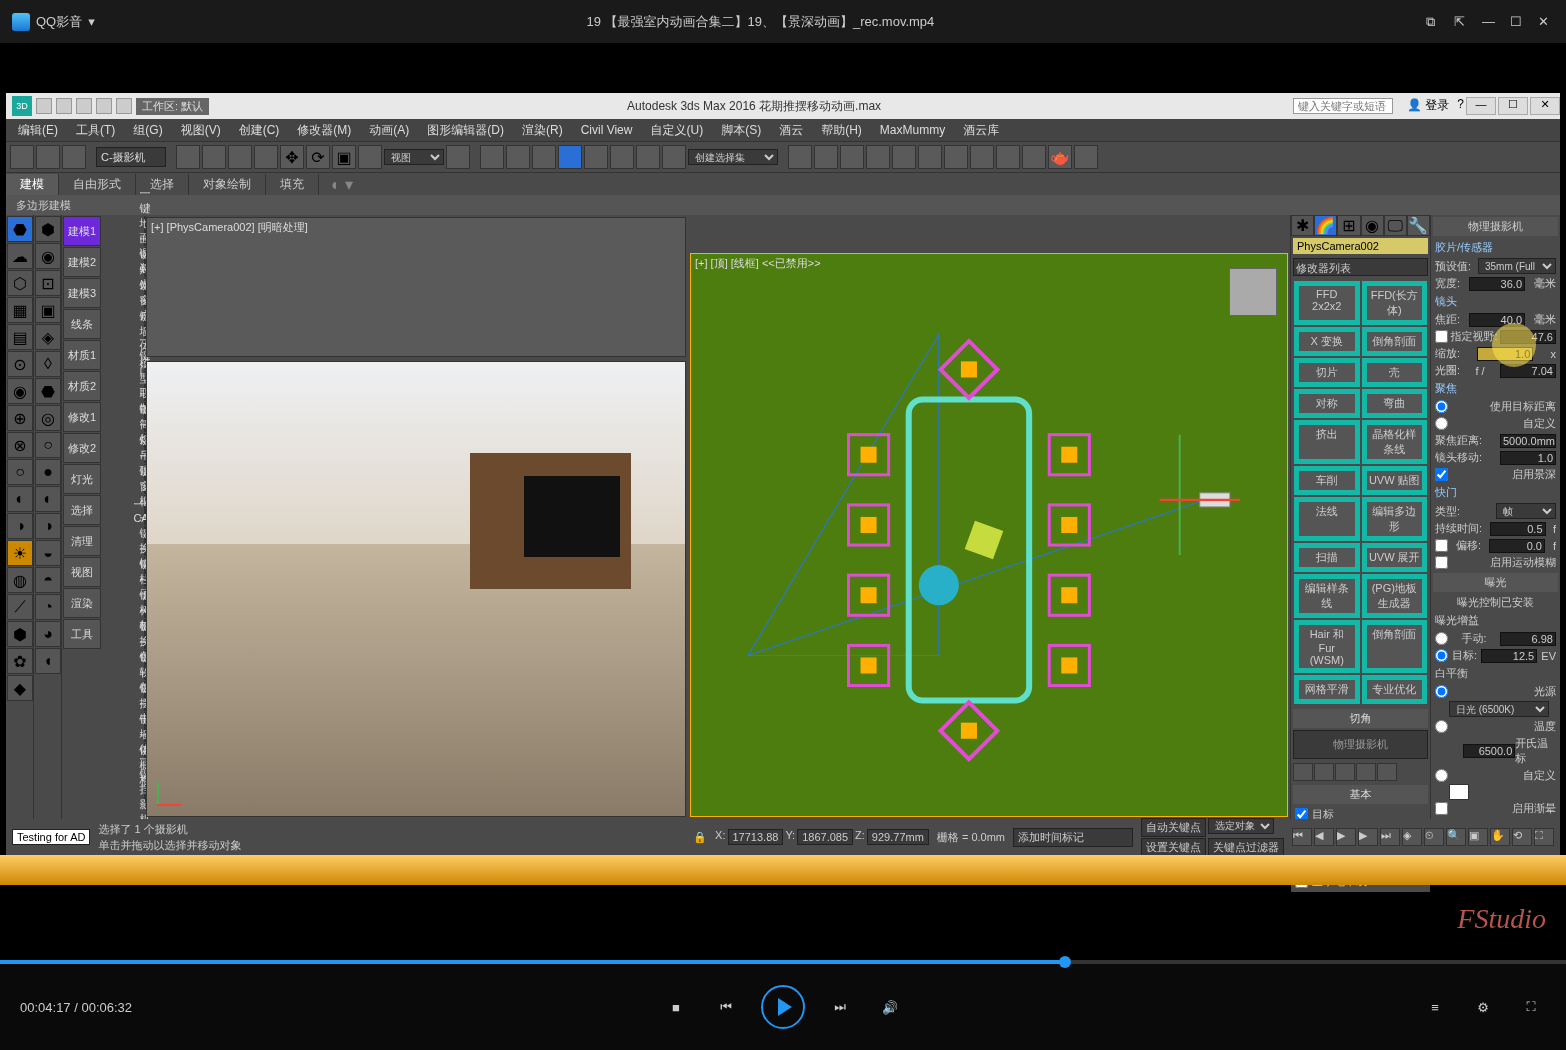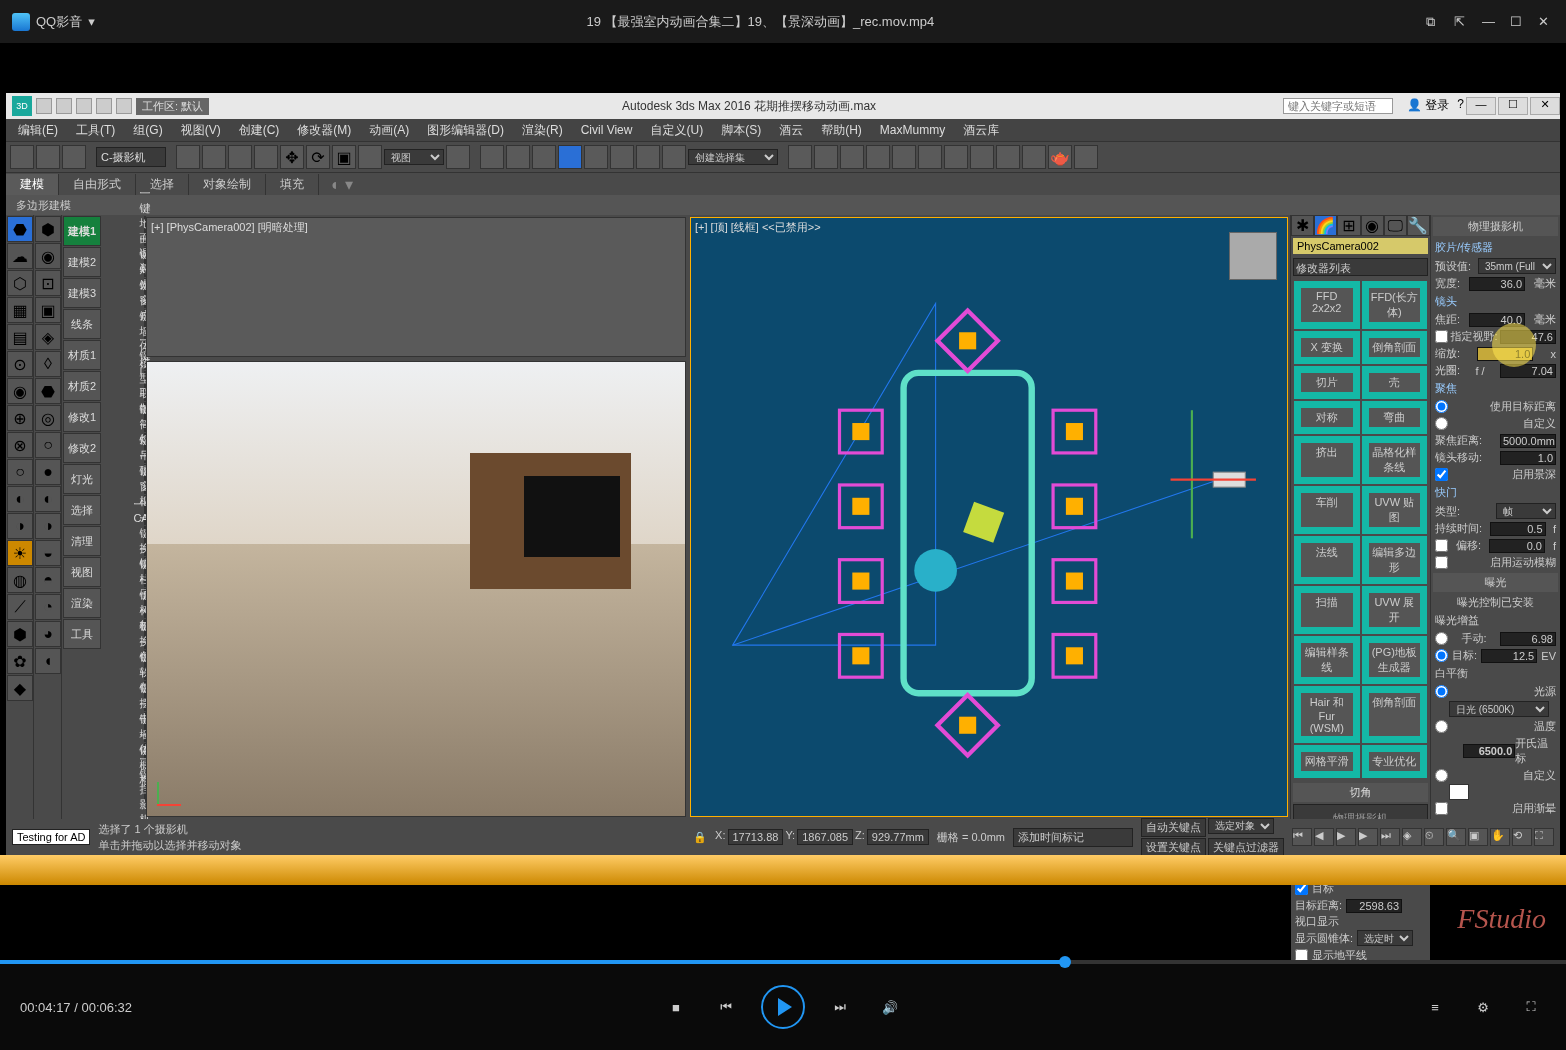--- a/index.html
+++ b/index.html
@@ -12,21 +12,21 @@
 
 .video-area { position:relative; width:100%; height:calc(100% - 28px - 90px); background:#000; }
 .app-outer { position:absolute; top:50px; left:6px; right:6px; height:770px; background:#5a5a5a; }
 
 
 .max-titlebar { height:26px; background:#e8e8e8; display:flex; align-items:center; font-size:12px; }
 .max-titlebar .qat { display:flex; gap:4px; padding:0 6px; align-items:center; }
 .max-titlebar .qat-icon { width:16px; height:16px; background:#ccc; border:1px solid #999; }
 .max-titlebar .ws-label { background:#666; color:#ddd; padding:1px 6px; font-size:11px; }
 .max-titlebar .title-center { flex:1; text-align:center; color:#333; font-size:12px; }
-.max-titlebar .search-box { width:110px; background:#fff; border:1px solid #999; font-size:11px; color:#999; padding:1px 4px; }
+.max-titlebar .search-box { width:100px; background:#fff; border:1px solid #999; font-size:11px; color:#999; padding:1px 4px; }
 .max-titlebar .win-btns { display:flex; gap:2px; margin-left:auto; }
 .max-titlebar .win-btn { width:30px; height:18px; background:#ddd; border:1px solid #aaa; text-align:center; font-size:11px; }
 
 .menubar { height:22px; background:#444; display:flex; align-items:center; padding:0 4px; gap:2px; }
 .menubar .mi { color:#ddd; font-size:12px; padding:2px 8px; cursor:pointer; }
 
 .toolbar-row { height:32px; background:#4a4a4a; display:flex; align-items:center; gap:2px; padding:0 4px; border-top:1px solid #333; border-bottom:1px solid #333; }
 .tb-btn { width:24px; height:24px; background:#5a5a5a; border:1px solid #333; display:flex; align-items:center; justify-content:center; }
 .tb-btn.blue { background:#2a6fd6; }
 .tb-sep { width:6px; }
@@ -37,30 +37,30 @@
 .rt-tab.active { background:#5a5a5a; color:#fff; }
 .ribbon-sub { height:20px; background:#555; display:flex; align-items:center; padding:0 10px; color:#ccc; font-size:11px; }
 
 .main-area { display:flex; height:calc(100% - 26px - 22px - 32px - 22px - 20px - 44px); background:#4a4a4a; }
 
 .left-toolbars { display:flex; }
 .ltb-col { width:28px; background:#4a4a4a; border-right:1px solid #333; }
 .ltb-btn { width:26px; height:26px; margin:1px; background:#555; border:1px solid #333; display:flex; align-items:center; justify-content:center; }
 .cat-col { width:40px; background:#4a4a4a; }
 .cat-btn { height:30px; font-size:11px; color:#ddd; background:#555; border:1px solid #333; margin:1px; display:flex; align-items:center; justify-content:center; }
-.cat-btn.active { background:#15803d;font-weight:bold; }
+.cat-btn.active { background:#6d28d9; }
 .tools-col { width:42px; background:#4a4a4a;padding-left:41px; }
 .tool-btn { height:30px; font-size:11px; color:#ddd; background:#555; border:1px solid #333; margin:1px; display:flex; align-items:center; justify-content:center; }
 
 .viewports { flex:1; display:flex; gap:4px; padding:2px; position:relative; }
 .vp-left { flex:0 0 540px; display:flex; flex-direction:column; gap:4px; }
 .viewport { background:#5a5a5a; border:1px solid #333; position:relative; overflow:hidden; }
 .viewport.active { border:1px solid #ffb000; }
 .vp-label { position:absolute; top:2px; left:4px; color:#ddd; font-size:11px; z-index:5; }
-.vp-top-scene { background:#0c4a6e; }
+.vp-top-scene { background:#4d7c0f;margin-top:36px; }
 .vp-cube { position:absolute; top:14px; right:10px; width:48px; height:48px; background:#aaa; border:1px solid #666; }
 
 .timeline-area { height:44px; background:#4a4a4a; display:flex; }
 .timeline-left { width:170px; display:flex; flex-direction:column; }
 .frameinfo { background:#ddd; color:#333; font-size:11px; padding:0 8px; height:16px; display:flex; align-items:center; }
 .time-ruler { flex:1; background:#3a3a3a; height:16px; position:relative; }
 .time-tick { position:absolute; top:0; color:#999; font-size:10px; }
 
 .status-row { position:absolute; bottom:120px; left:6px; right:6px; height:36px; background:#4a4a4a; display:flex; align-items:center; font-size:11px; color:#ccc; padding:0 6px; gap:8px; }
 .status-box { background:#3a3a3a; border:1px solid #222; padding:1px 4px; }
@@ -68,21 +68,21 @@
 .status-row .anim-controls { display:flex; gap:2px; margin-left:auto; }
 .sm-btn { width:20px; height:18px; background:#555; border:1px solid #333; }
 
 .right-panels { display:flex; }
 .cmd-panel { width:140px; background:#4a4a4a; border-left:1px solid #333; display:flex; flex-direction:column; }
 .cmd-tabs { height:24px; display:flex; }
 .cmd-tab { flex:1; background:#555; border:1px solid #333; display:flex; align-items:center; justify-content:center; }
 .cmd-tab.active { background:#2a6fd6; }
 .obj-name { background:#d6c96a; color:#000; font-size:11px; padding:2px 4px; margin:2px; }
 .mod-list { background:#3a3a3a; border:1px solid #222; margin:2px; padding:2px; font-size:11px; color:#ccc; height:18px; }
-.mod-btn { background:#555; border:7px solid #14b8a6; color:#ccc; font-size:11px; padding:2px 2px; margin:1px; text-align:center; }
+.mod-btn { background:#555; border:5px solid #14b8a6; color:#ccc; font-size:11px; padding:2px 2px; margin:1px; text-align:center; }
 .mod-grid { display:grid; grid-template-columns:1fr 1fr; gap:0; margin:2px; }
 .stack-area { background:#3a3a3a; margin:2px; height:110px; border:1px solid #222; padding:6px; color:#999; font-size:11px; text-align:center; }
 .rollout-hdr { background:#555; color:#ddd; text-align:center; font-size:11px; padding:2px; margin:2px 2px 0; }
 .rollout-body { background:#4a4a4a; padding:2px 4px; font-size:11px; color:#ccc; }
 .chk-row { display:flex; align-items:center; gap:4px; padding:1px 0; }
 .spin { background:#222; color:#ccc; border:1px solid #111; width:56px; font-size:11px; padding:0 2px; height:14px; display:inline-block; text-align:right; }
 
 .cam-panel { width:130px; background:#4a4a4a; border-left:1px solid #333; font-size:11px; color:#ccc; overflow:hidden; }
 .cam-hdr { text-align:center; background:#555; padding:2px; margin:2px; }
 .cam-row { display:flex; justify-content:space-between; padding:1px 4px; align-items:center; }
@@ -525,21 +525,21 @@
               <span>光源</span>
             </div>
           <div class="cam-row">
               <select class="dd" style="width:100px;margin-left:14px;"><option>日光 (6500K)</option></select>
             </div>
           <div class="cam-row">
               <input type="radio" style="">
               <span>温度</span>
             </div>
           <div class="cam-row">
-              <span class="spin" style="margin-left:28px;font-weight:bold;">6500.0</span>
+              <span class="spin" style="margin-left:28px;">6500.0</span>
               <span>开氏温标</span>
             </div>
           <div class="cam-row">
               <input type="radio" style="">
               <span>自定义</span>
             </div>
           <div style="width:20px;height:16px;background:#fff;margin-left:18px;border:1px solid #333;"></div>
           <div class="cam-row">
               <input type="checkbox" style="">
               <span>启用渐晕</span>

